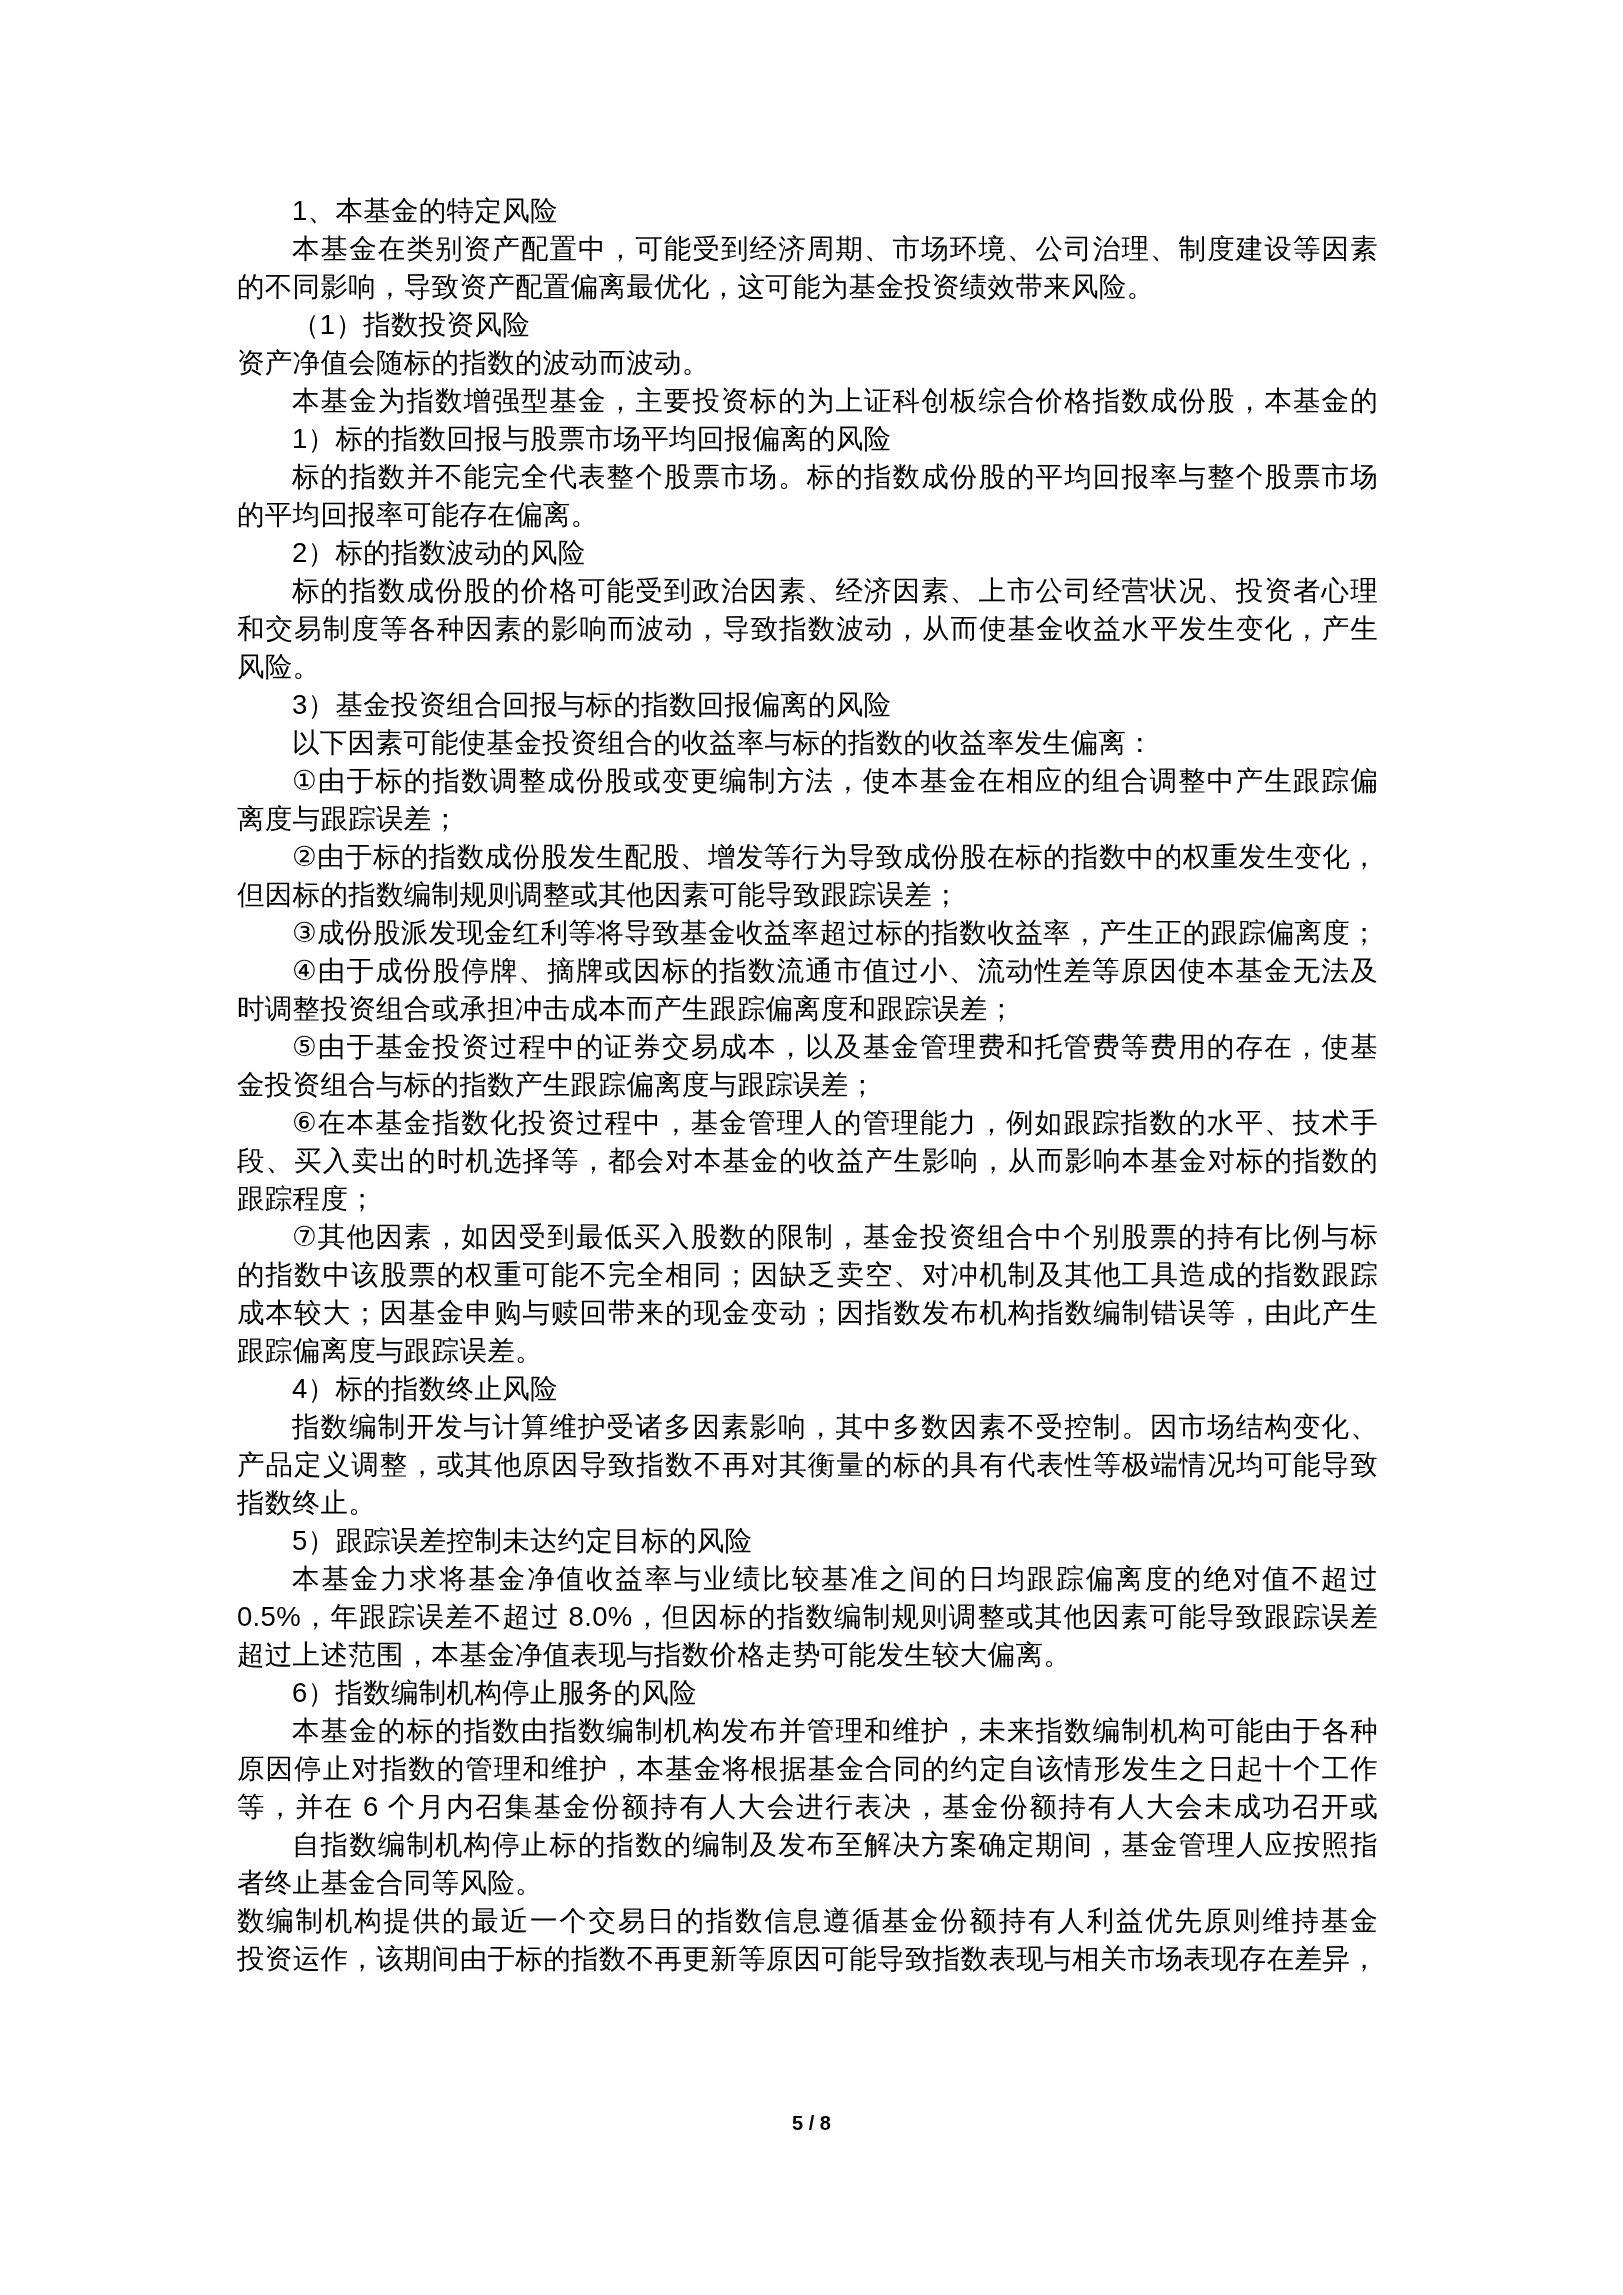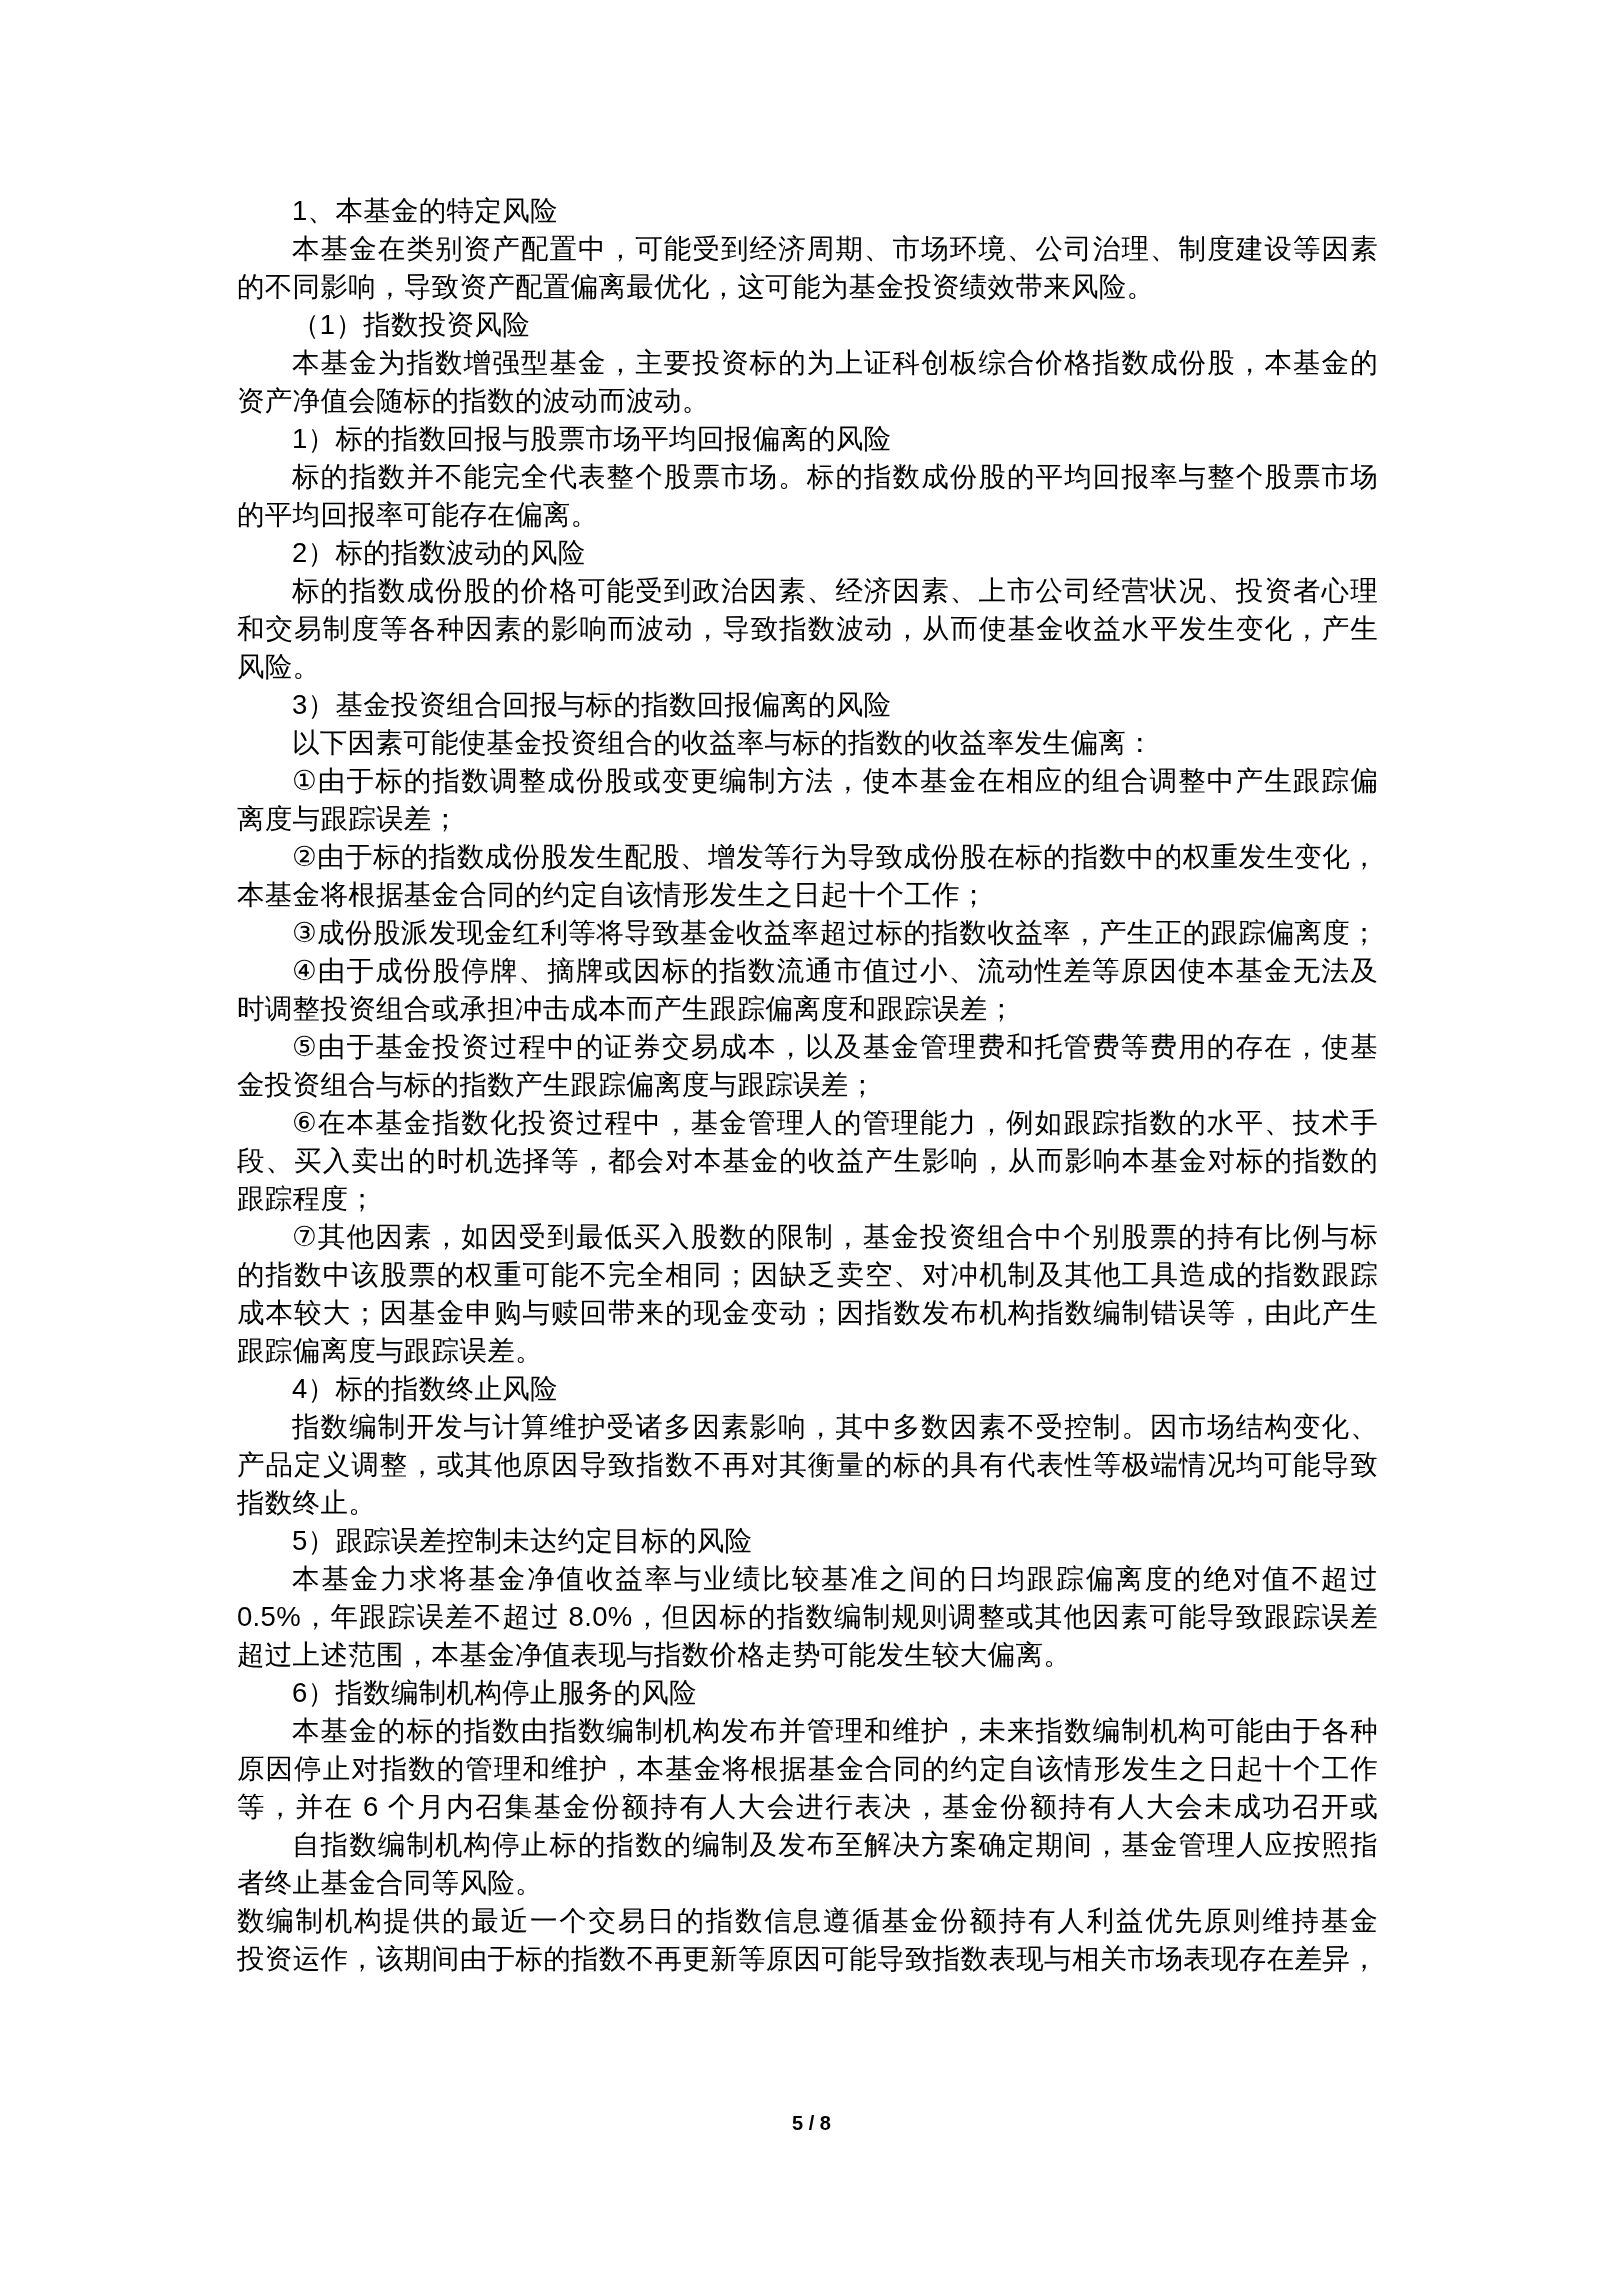--- a/index.html
+++ b/index.html
@@ -53,35 +53,35 @@
 </style>
 </head>
 <body>
 
 <div class="page">
   <div class="body-text">
       <div class="line indent">1、本基金的特定风险</div>
       <div class="line indent justify">本基金在类别资产配置中，可能受到经济周期、市场环境、公司治理、制度建设等因素</div>
       <div class="line">的不同影响，导致资产配置偏离最优化，这可能为基金投资绩效带来风险。</div>
       <div class="line indent">（1）指数投资风险</div>
+      <div class="line">资产净值会随标的指数的波动而波动。</div>
       <div class="line indent justify">本基金为指数增强型基金，主要投资标的为上证科创板综合价格指数成份股，本基金的</div>
-      <div class="line">资产净值会随标的指数的波动而波动。</div>
       <div class="line indent">1）标的指数回报与股票市场平均回报偏离的风险</div>
       <div class="line indent justify">标的指数并不能完全代表整个股票市场。标的指数成份股的平均回报率与整个股票市场</div>
       <div class="line">的平均回报率可能存在偏离。</div>
       <div class="line indent">2）标的指数波动的风险</div>
       <div class="line indent justify">标的指数成份股的价格可能受到政治因素、经济因素、上市公司经营状况、投资者心理</div>
       <div class="line justify">和交易制度等各种因素的影响而波动，导致指数波动，从而使基金收益水平发生变化，产生</div>
       <div class="line">风险。</div>
       <div class="line indent">3）基金投资组合回报与标的指数回报偏离的风险</div>
       <div class="line indent">以下因素可能使基金投资组合的收益率与标的指数的收益率发生偏离：</div>
       <div class="line indent justify">①由于标的指数调整成份股或变更编制方法，使本基金在相应的组合调整中产生跟踪偏</div>
       <div class="line">离度与跟踪误差；</div>
       <div class="line indent justify">②由于标的指数成份股发生配股、增发等行为导致成份股在标的指数中的权重发生变化，</div>
-      <div class="line">本基金将根据基金合同的约定自该情形发生之日起十个工作；</div>
+      <div class="line">但因标的指数编制规则调整或其他因素可能导致跟踪误差；</div>
       <div class="line indent justify">③成份股派发现金红利等将导致基金收益率超过标的指数收益率，产生正的跟踪偏离度；</div>
       <div class="line indent justify">④由于成份股停牌、摘牌或因标的指数流通市值过小、流动性差等原因使本基金无法及</div>
       <div class="line">时调整投资组合或承担冲击成本而产生跟踪偏离度和跟踪误差；</div>
       <div class="line indent justify">⑤由于基金投资过程中的证券交易成本，以及基金管理费和托管费等费用的存在，使基</div>
       <div class="line">金投资组合与标的指数产生跟踪偏离度与跟踪误差；</div>
       <div class="line indent justify">⑥在本基金指数化投资过程中，基金管理人的管理能力，例如跟踪指数的水平、技术手</div>
       <div class="line justify">段、买入卖出的时机选择等，都会对本基金的收益产生影响，从而影响本基金对标的指数的</div>
       <div class="line">跟踪程度；</div>
       <div class="line indent justify">⑦其他因素，如因受到最低买入股数的限制，基金投资组合中个别股票的持有比例与标</div>
       <div class="line justify">的指数中该股票的权重可能不完全相同；因缺乏卖空、对冲机制及其他工具造成的指数跟踪</div>

